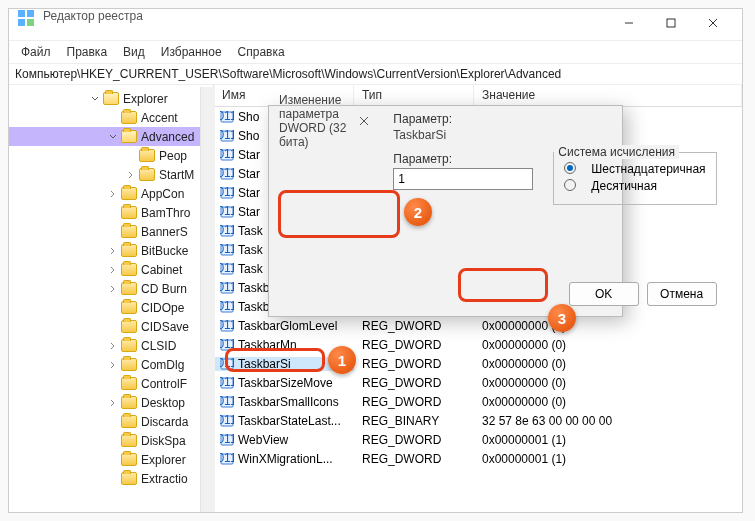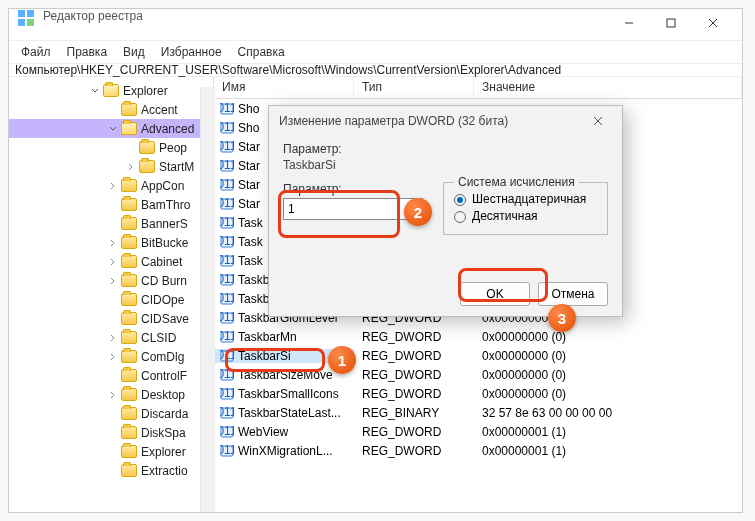--- a/index.html
+++ b/index.html
@@ -7,21 +7,21 @@
 .window{width:735px;height:505px;margin:8px;background:#fff;border:1px solid #ccc;display:flex;flex-direction:column;position:relative}
 .titlebar{height:32px;display:flex;align-items:flex-start;padding:0 8px;border-bottom:1px solid #eee}
 .titlebar .appicon{width:18px;height:18px;margin-right:8px;display:inline-flex;align-items:center;justify-content:center}
 .titlebar .appicon svg{width:18px;height:18px}
 .titlebar .title{flex:1;color:#555}
 .winbtns{display:flex;gap:0}
 .winbtn{width:42px;height:28px;display:flex;align-items:center;justify-content:center;color:#333}
 .winbtn svg{width:10px;height:10px}
 .menubar{height:22px;display:flex;align-items:center;padding:0 4px;color:#333}
 .menuitem{padding:2px 8px}
-.addressbar{height:14px;display:flex;align-items:center;padding:2px 6px;border-top:1px solid #eee;border-bottom:1px solid #eee;color:#222}
+.addressbar{height:22px;display:flex;align-items:center;padding:2px 6px;border-top:1px solid #eee;border-bottom:1px solid #eee;color:#222}
 .content{flex:1;display:flex;overflow:hidden}
 .tree{width:205px;border-right:1px solid #ddd;overflow-y:auto;overflow-x:hidden;padding:4px 0}
 .tree-item{display:flex;align-items:center;height:19px;padding-left:4px;white-space:nowrap}
 .ti-indent1{padding-left:80px}
 .ti-indent2{padding-left:98px}
 .ti-indent3{padding-left:116px}
 .chev{width:12px;height:12px;display:inline-flex;align-items:center;justify-content:center;margin-right:2px;color:#666}
 .chev svg{width:8px;height:8px}
 .folder{width:16px;height:13px;background:linear-gradient(#ffe9a6,#f7c948);border:1px solid #d9a912;border-radius:2px;margin-right:4px;position:relative}
 .folder::before{content:"";position:absolute;top:-3px;left:1px;width:6px;height:3px;background:#f7c948;border:1px solid #d9a912;border-bottom:none;border-radius:2px 2px 0 0}
@@ -36,32 +36,32 @@
 .row{display:flex;align-items:center;height:19px}
 .row .c1{width:140px;display:flex;align-items:center;padding-left:6px;gap:4px}
 .row .c2{width:120px;padding-left:8px}
 .row .c3{flex:1;padding-left:8px}
 .regicon{width:14px;height:14px;display:inline-flex}
 .regicon svg{width:14px;height:14px}
 .row.sel .c1{background:#cfe7fb}
 .callout{position:absolute;width:28px;height:28px;border-radius:50%;background:radial-gradient(circle at 35% 30%,#ff8a4a,#e04b00);color:#fff;font-weight:bold;font-size:15px;display:flex;align-items:center;justify-content:center;box-shadow:0 2px 4px rgba(0,0,0,.3);z-index:50}
 .callout-box{position:absolute;border:3px solid #e63c1a;border-radius:8px;z-index:49;pointer-events:none}
 
-.dialog{position:absolute;left:268px;top:105px;width:355px;height:212px;background:#f2f2f2;border:1px solid #bbb;box-shadow:5px 5px 18px rgba(0,0,0,.25);z-index:40;display:flex;flex-direction:column}
+.dialog{position:absolute;left:268px;top:105px;width:355px;height:212px;background:#f2f2f2;border:1px solid #bbb;box-shadow:5px 5px 18px rgba(0,0,0,.25);z-index:40;display:flex;}
 .dlg-title{height:30px;display:flex;align-items:center;padding:0 10px;color:#444}
 .dlg-close{margin-left:auto;width:28px;height:22px;display:flex;align-items:center;justify-content:center}
 .dlg-body{flex:1;padding:6px 14px 10px 14px;position:relative}
 .dlg-label{color:#333;margin-bottom:2px}
 .dlg-ro{margin-bottom:10px;color:#444}
 .dlg-row{display:flex;gap:20px}
 .dlg-col1{flex:0 0 140px}
 .dlg-input{width:140px;height:22px;border:1px solid #888;padding:2px 4px;background:#fff}
 .fieldset{border:1px solid #bbb;padding:6px 10px 8px;position:relative}
-.fieldset .legend{position:absolute;top:-8px;left:10px;background:#f2f2f2;padding:0 4px;color:#333}
-.radio{display:flex;align-items:flex-end;gap:6px;margin:3px 0}
+.fieldset .legend{position:absolute;top:-8px;left:0;background:#f2f2f2;padding:0 4px;color:#333}
+.radio{display:flex;align-items:flex-start;gap:15px;margin:3px 0}
 .radio .dot{width:12px;height:12px;border:1px solid #666;border-radius:50%;display:inline-flex;align-items:center;justify-content:center}
 .radio.checked .dot::after{content:"";width:6px;height:6px;background:#0067c0;border-radius:50%}
 .dlg-buttons{position:absolute;right:14px;bottom:10px;display:flex;gap:8px}
 .btn{width:70px;height:24px;border:1px solid #aaa;background:#fdfdfd;display:flex;align-items:center;justify-content:center;border-radius:3px}
 .scrollbar-v{position:absolute;right:1px;width:15px;background:#f1f1f1;border-left:1px solid #e4e4e4;z-index:5}
 </style>
 </head>
 <body>
 
 <div class="window">

